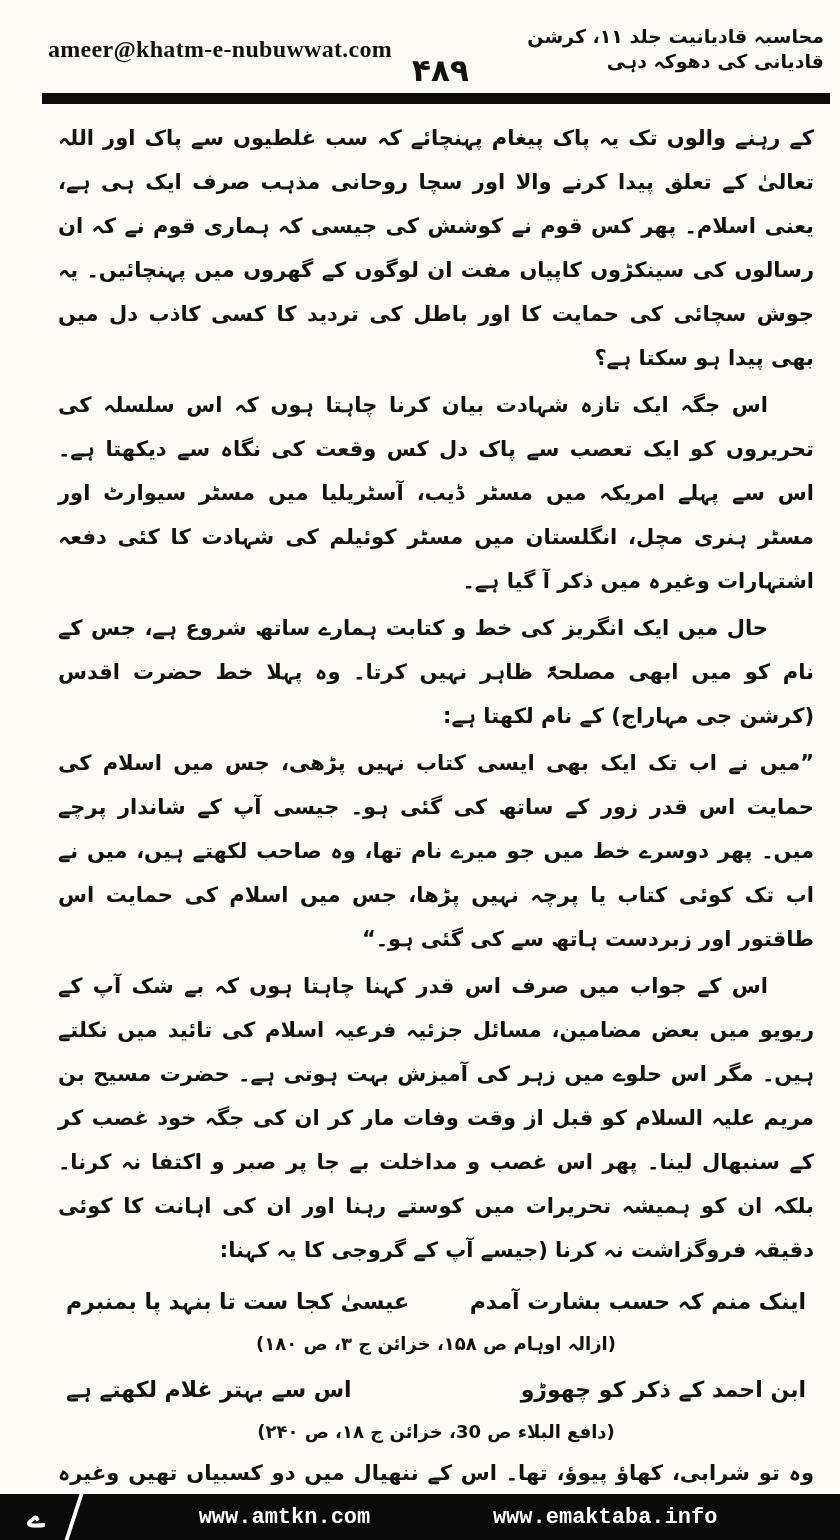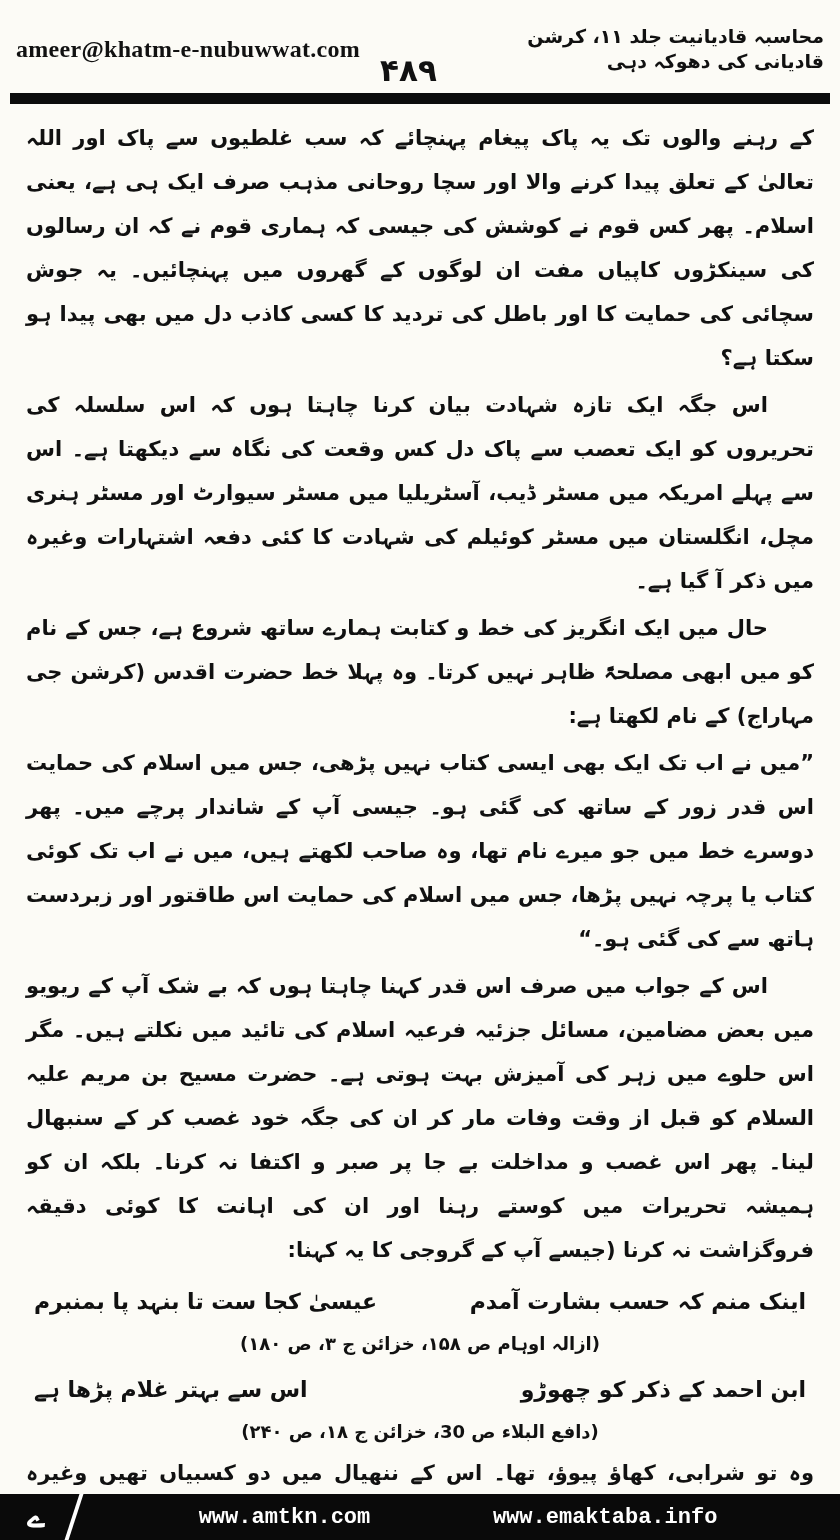--- a/index.html
+++ b/index.html
@@ -5,20 +5,21 @@
   html,body { margin:0; padding:0; background:#7a7a7a; }
   .page {
     position:relative;
     width:840px; height:1540px;
     margin:0 auto;
     background:#fcfbf6;
     overflow:hidden;
     box-sizing:border-box;
     font-family:"DejaVu Sans", sans-serif;
     color:#111;
+    padding-left:32px;
   }
   
   .header {
     display:flex; align-items:center;
     padding:12px 16px 2px 16px; gap:16px;
   }
   .header-email {
     font-family:"Liberation Serif", serif;
     font-weight:700; font-size:24px; letter-spacing:.3px;
     white-space:nowrap;
@@ -103,21 +104,21 @@
     <p class="indent">اس کے جواب میں صرف اس قدر کہنا چاہتا ہوں کہ بے شک آپ کے ریویو میں بعض مضامین، مسائل جزئیہ فرعیہ اسلام کی تائید میں نکلتے ہیں۔ مگر اس حلوے میں زہر کی آمیزش بہت ہوتی ہے۔ حضرت مسیح بن مریم علیہ السلام کو قبل از وقت وفات مار کر ان کی جگہ خود غصب کر کے سنبھال لینا۔ پھر اس غصب و مداخلت بے جا پر صبر و اکتفا نہ کرنا۔ بلکہ ان کو ہمیشہ تحریرات میں کوستے رہنا اور ان کی اہانت کا کوئی دقیقہ فروگزاشت نہ کرنا (جیسے آپ کے گروجی کا یہ کہنا:</p>
 
     <div class="verse">
       <span>اینک منم کہ حسب بشارت آمدم</span>
       <span>عیسیٰ کجا ست تا بنہد پا بمنبرم</span>
     </div>
     <div class="verse-ref">(ازالہ اوہام ص ۱۵۸، خزائن ج ۳، ص ۱۸۰)</div>
 
     <div class="verse">
       <span>ابن احمد کے ذکر کو چھوڑو</span>
-      <span>اس سے بہتر غلام پڑھا ہے</span>
+      <span>اس سے بہتر غلام لکھتے ہے</span>
     </div>
     <div class="verse-ref">(دافع البلاء ص 30، خزائن ج ۱۸، ص ۲۴۰)</div>
 
     <p>وہ تو شرابی، کھاؤ پیوؤ، تھا۔ اس کے ننھیال میں دو کسبیاں تھیں وغیرہ وغیرہ۔ ایسی زہر ہلاہل ہے، جس نے گوروجی اور چیلے کی تمام تائید جزئیات اسلام کو ”کان لم تکن“</p>
   </div>
 
   <div class="footer">
     <span class="footer-mark">ے</span>
     <span class="footer-sep"></span>
     <div class="footer-links">

